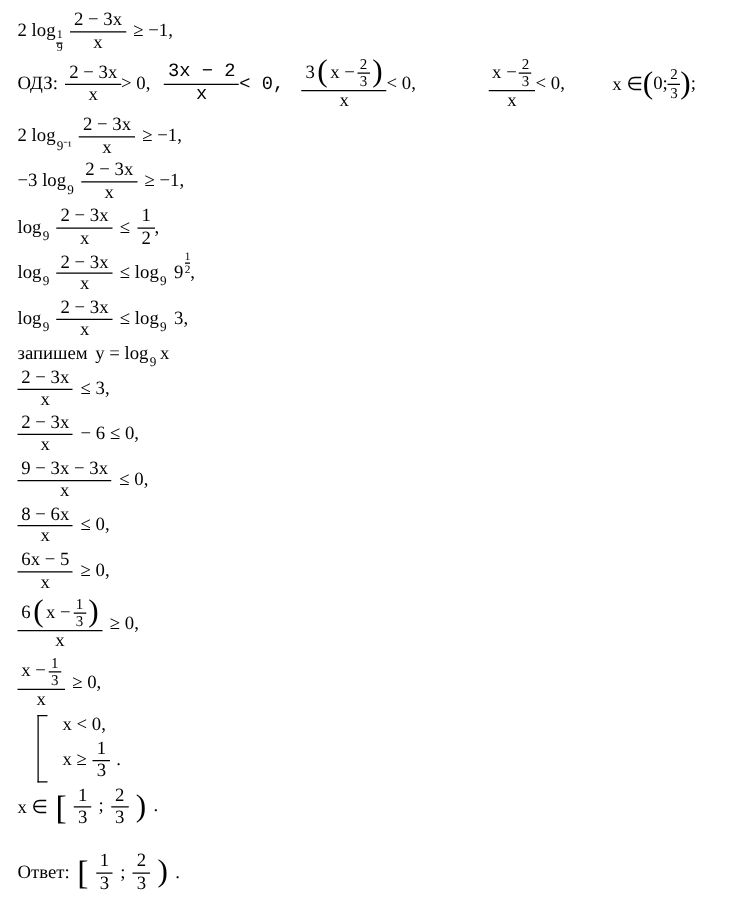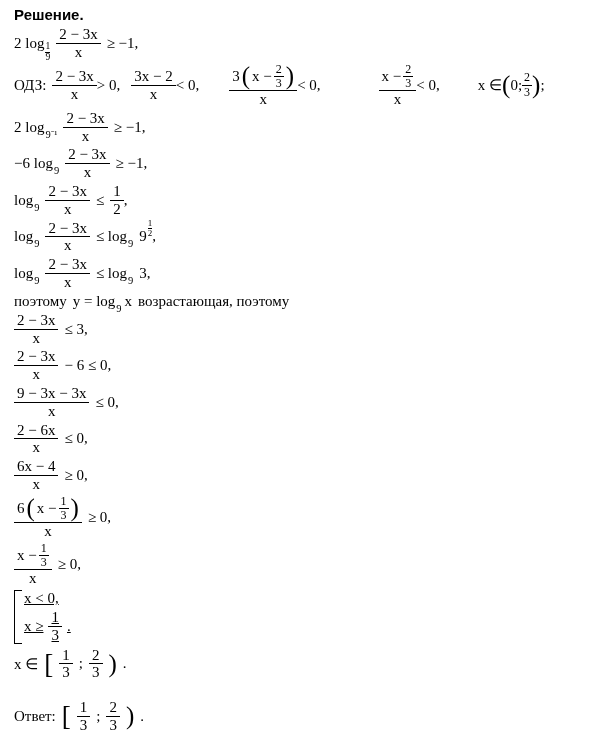--- a/index.html
+++ b/index.html
@@ -29,34 +29,33 @@
   
   .supfrac{display:inline-block;text-align:center;font-size:9px;line-height:1.05;
            position:relative;top:-8px;margin-left:1px;}
   .supfrac .sn{display:block;}
   .supfrac .sd{display:block;border-top:1px solid #000;}
   
   .bigp{font-size:25px;line-height:.9;display:inline-block;font-weight:400;}
   .bigb{font-size:27px;line-height:.9;display:inline-block;font-weight:400;}
   .sans{font-family:Liberation Serif, serif;font-size:15px;}
   
-  .sys{display:flex;align-items:stretch;gap:2px;margin:3px 0;text-decoration:underline;}
+  .sys{display:flex;align-items:stretch;gap:12px;margin:3px 16px;}
   .sysbr{width:7px;border:1.5px solid #000;border-right:none;}
   .syscol{display:flex;flex-direction:column;gap:2px;}
   .sysrow{display:flex;align-items:center;gap:5px;}
   
-  .g1{margin-right:5px;} .g2{margin-right:24px;} .g3{margin-right:52px;} .g4{margin-right:32px;}
+  .g1{margin-right:5px;} .g2{margin-right:8px;font-family:Liberation Mono, monospace;} .g3{margin-right:52px;} .g4{margin-right:32px;}
   .answer{margin-top:18px;}
 </style>
 </head>
 <body>
 
 <div class="page">
 
-  <p class="title">Решение.</p>
 
   <div class="line">
     <span class="grp">
       <span class="t">2 log</span>
       <span class="subfrac">
         <span class="sn">1</span>
         <span class="sd">9</span>
       </span>
     </span>
     <span class="frac">
@@ -135,21 +134,21 @@
     </span>
     <span class="frac">
       <span class="num">2 − 3x</span>
       <span class="den">x</span>
     </span>
     <span class="t">≥ −1,</span>
   </div>
 
   <div class="line">
     <span class="grp">
-      <span class="t">−6 log</span>
+      <span class="t">−3 log</span>
       <span class="sub">9</span>
     </span>
     <span class="frac">
       <span class="num">2 − 3x</span>
       <span class="den">x</span>
     </span>
     <span class="t">≥ −1,</span>
   </div>
 
   <div class="line">
@@ -204,27 +203,26 @@
       <span class="den">x</span>
     </span>
     <span class="grp">
       <span class="t">≤ log</span>
       <span class="sub">9</span>
     </span>
     <span class="t">3,</span>
   </div>
 
   <div class="line">
-    <span class="sans t">поэтому</span>
+    <span class="sans t">запишем</span>
     <span class="grp">
       <span class="t">y = log</span>
       <span class="sub">9</span>
       <span class="t" style="margin-left:3px;">x</span>
     </span>
-    <span class="sans t">возрастающая, поэтому</span>
   </div>
 
   <div class="line">
     <span class="frac">
       <span class="num">2 − 3x</span>
       <span class="den">x</span>
     </span>
     <span class="t">≤ 3,</span>
   </div>
 
@@ -239,29 +237,29 @@
   <div class="line">
     <span class="frac">
       <span class="num">9 − 3x − 3x</span>
       <span class="den">x</span>
     </span>
     <span class="t">≤ 0,</span>
   </div>
 
   <div class="line">
     <span class="frac">
-      <span class="num">2 − 6x</span>
+      <span class="num">8 − 6x</span>
       <span class="den">x</span>
     </span>
     <span class="t">≤ 0,</span>
   </div>
 
   <div class="line">
     <span class="frac">
-      <span class="num">6x − 4</span>
+      <span class="num">6x − 5</span>
       <span class="den">x</span>
     </span>
     <span class="t">≥ 0,</span>
   </div>
 
   <div class="line">
     <span class="frac">
       <span class="num">
         <span class="numrow">
           <span>6</span>

